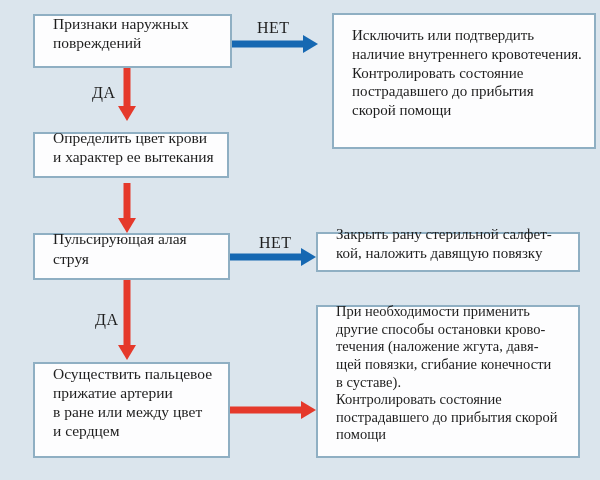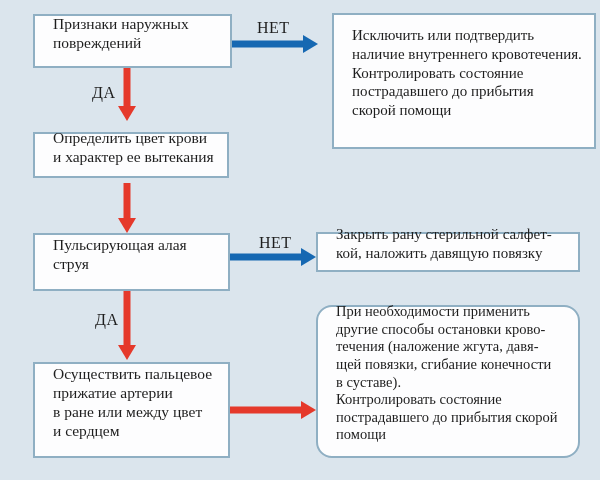--- a/index.html
+++ b/index.html
@@ -22,25 +22,25 @@
     box-sizing:border-box;
     display:flex;
     align-items:center;
     white-space:pre-line;
     font-size:15.5px;
     line-height:1.24;
     padding:6px 8px 22px 18px;
   }
   .b1 { left:33px;  top:14px;  width:199px; height:54px;  }
   .b2 { left:33px;  top:132px; width:196px; height:46px;  }
-  .b3 { left:33px;  top:233px; width:197px; height:58px;  }
+  .b3 { left:33px;  top:233px; width:197px; height:47px;  }
   .b4 { left:33px;  top:362px; width:197px; height:96px;  }
   .r1 { left:332px; top:13px;  width:264px; height:136px; font-size:15px;   line-height:1.26; }
   .r2 { left:316px; top:232px; width:264px; height:40px;  font-size:15px;   line-height:1.26; }
-  .r3 { left:316px; top:305px; width:264px; height:153px; font-size:14.5px; line-height:1.21;border-radius:16px; }
+  .r3 { left:316px; top:305px; width:264px; height:153px; font-size:14.5px; line-height:1.21; }
   .lbl {
     position:absolute;
     font-size:16px;
     letter-spacing:0.5px;
   }
   .yes1 { left:92px;  top:84px;  }
   .yes2 { left:95px;  top:311px; }
   .no1  { left:257px; top:19px;  }
   .no2  { left:259px; top:234px; }
 </style>

